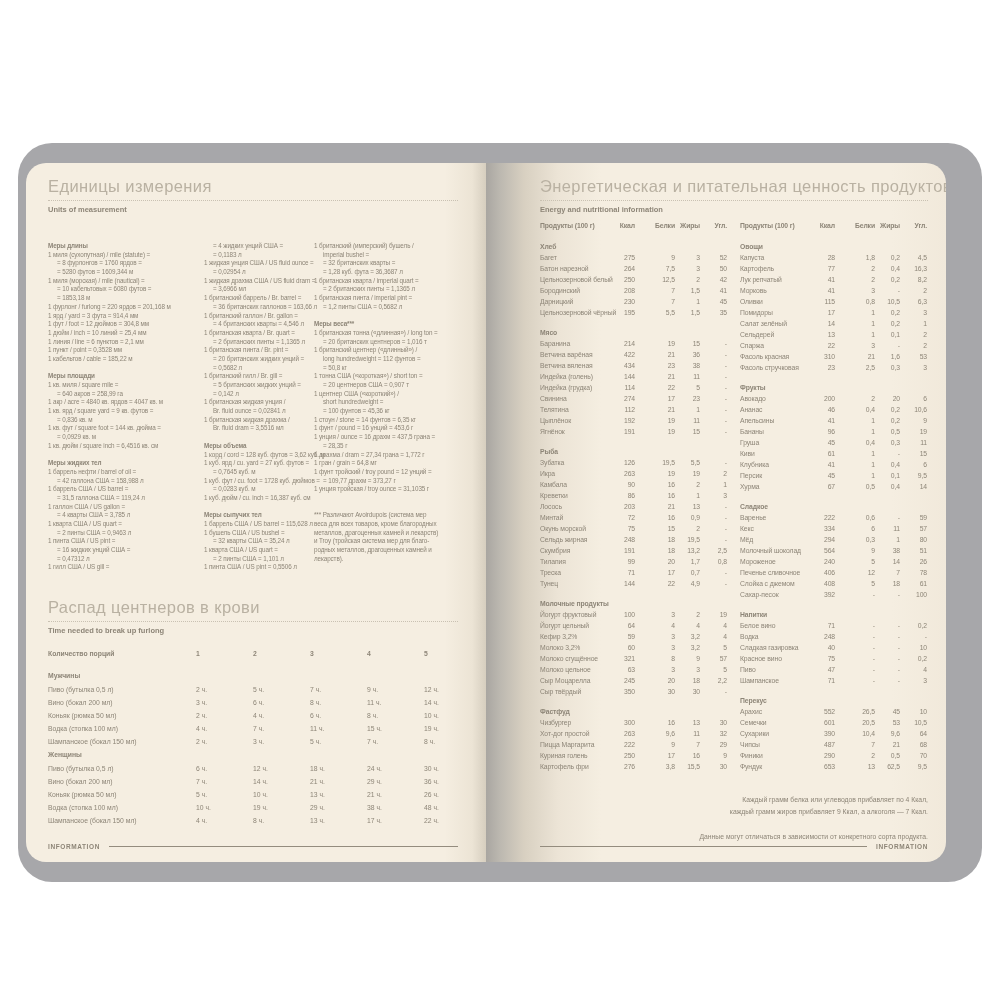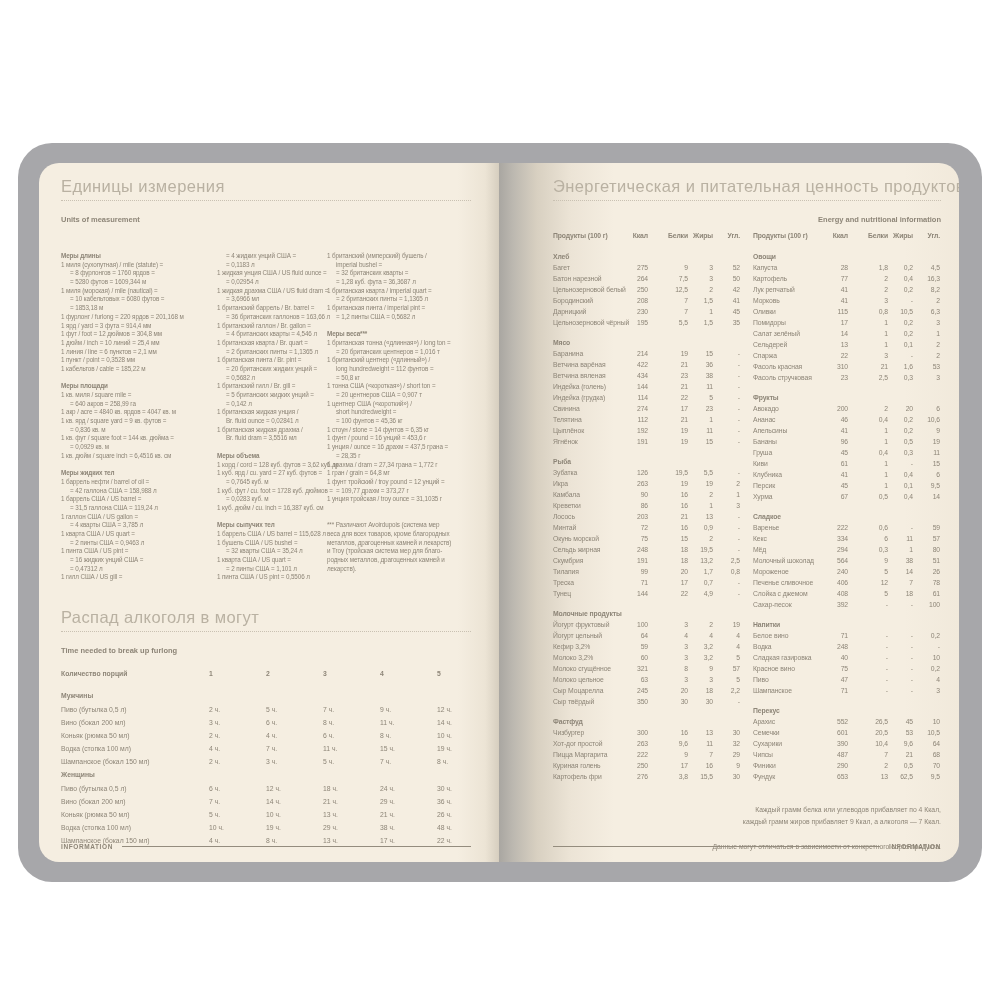--- a/index.html
+++ b/index.html
@@ -4,33 +4,33 @@
 <style>
   :root{
     --bg:#ffffff; --cover:#a7a7aa; --paper:#f5eee1; --title:#b9b1a2;
     --text:#8d8577; --rule:#c9c1b2; --line:#948c7e;
   }
   html,body{margin:0;padding:0}
   body{width:1000px;height:1000px;background:var(--bg);overflow:hidden;
        font-family:"Liberation Sans",sans-serif;color:var(--text);}
   .cover{position:absolute;left:18px;top:143px;width:964px;height:739px;
          background:var(--cover);border-radius:34px;}
-  .spread{position:absolute;left:21px;top:20px;width:920px;height:699px;
+  .spread{position:absolute;left:8px;top:20px;width:920px;height:699px;
           border-radius:20px;overflow:hidden;display:flex;}
   .page{width:460px;height:699px;position:relative;box-sizing:border-box;}
   .page-left{background:linear-gradient(to right,#f5eee1 0%,#f5eee1 91%,#ece4d5 97%,#d6cebf 100%);
              padding:14px 28px 0 22px;}
   .page-right{background:linear-gradient(to right,#a9a6a1 0px,#bcb8b0 14px,#d8d0c1 38px,
               #ece4d6 72px,#f5eee1 115px,#f5eee1 88%,#f1e9db 100%);
               padding:14px 18px 0 54px;}
   .big-title{font-size:16.5px;letter-spacing:.4px;color:var(--title);white-space:nowrap;}
   .big-title.right{text-align:right;}
   .rule-dotted{border-top:1px dotted var(--rule);margin-top:4px;}
-  .subtitle{font-size:7.5px;font-weight:bold;margin-top:14px;}
-  .subtitle.right{text-align:right;}
+  .subtitle{font-size:7.5px;font-weight:bold;margin-top:4px;}
+  .subtitle.right{}
 
   
   .units-cols{display:grid;grid-template-columns:150px 104px 1fr;column-gap:6px;
               margin-top:28px;font-size:6.3px;line-height:8.7px;letter-spacing:-.1px;
               white-space:nowrap;}
   .u-line{height:8.7px;}
   .u-ind{padding-left:9px;}
   .u-head{font-weight:bold;height:8.7px;}
   .u-gap{height:8.7px;}
 
@@ -193,21 +193,21 @@
               <div class="u-line">веса для всех товаров, кроме благородных</div>
               <div class="u-line">металлов, драгоценных камней и лекарств)</div>
               <div class="u-line">и Troy (тройская система мер для благо-</div>
               <div class="u-line">родных металлов, драгоценных камней и</div>
               <div class="u-line">лекарств).</div>
             </div>
         </div>
       </section>
 
       <section class="alc-section">
-        <div class="big-title">Распад алкоголя в могут</div>
+        <div class="big-title">Распад центнеров в крови</div>
         <div class="rule-dotted"></div>
         <div class="subtitle">Time needed to break up furlong</div>
         <div class="alc-table">
             <div class="alc-row alc-head">
               <div class="alc-label">Количество порций</div>
               <div class="alc-cell">1</div>
               <div class="alc-cell">2</div>
               <div class="alc-cell">3</div>
               <div class="alc-cell">4</div>
               <div class="alc-cell">5</div>

